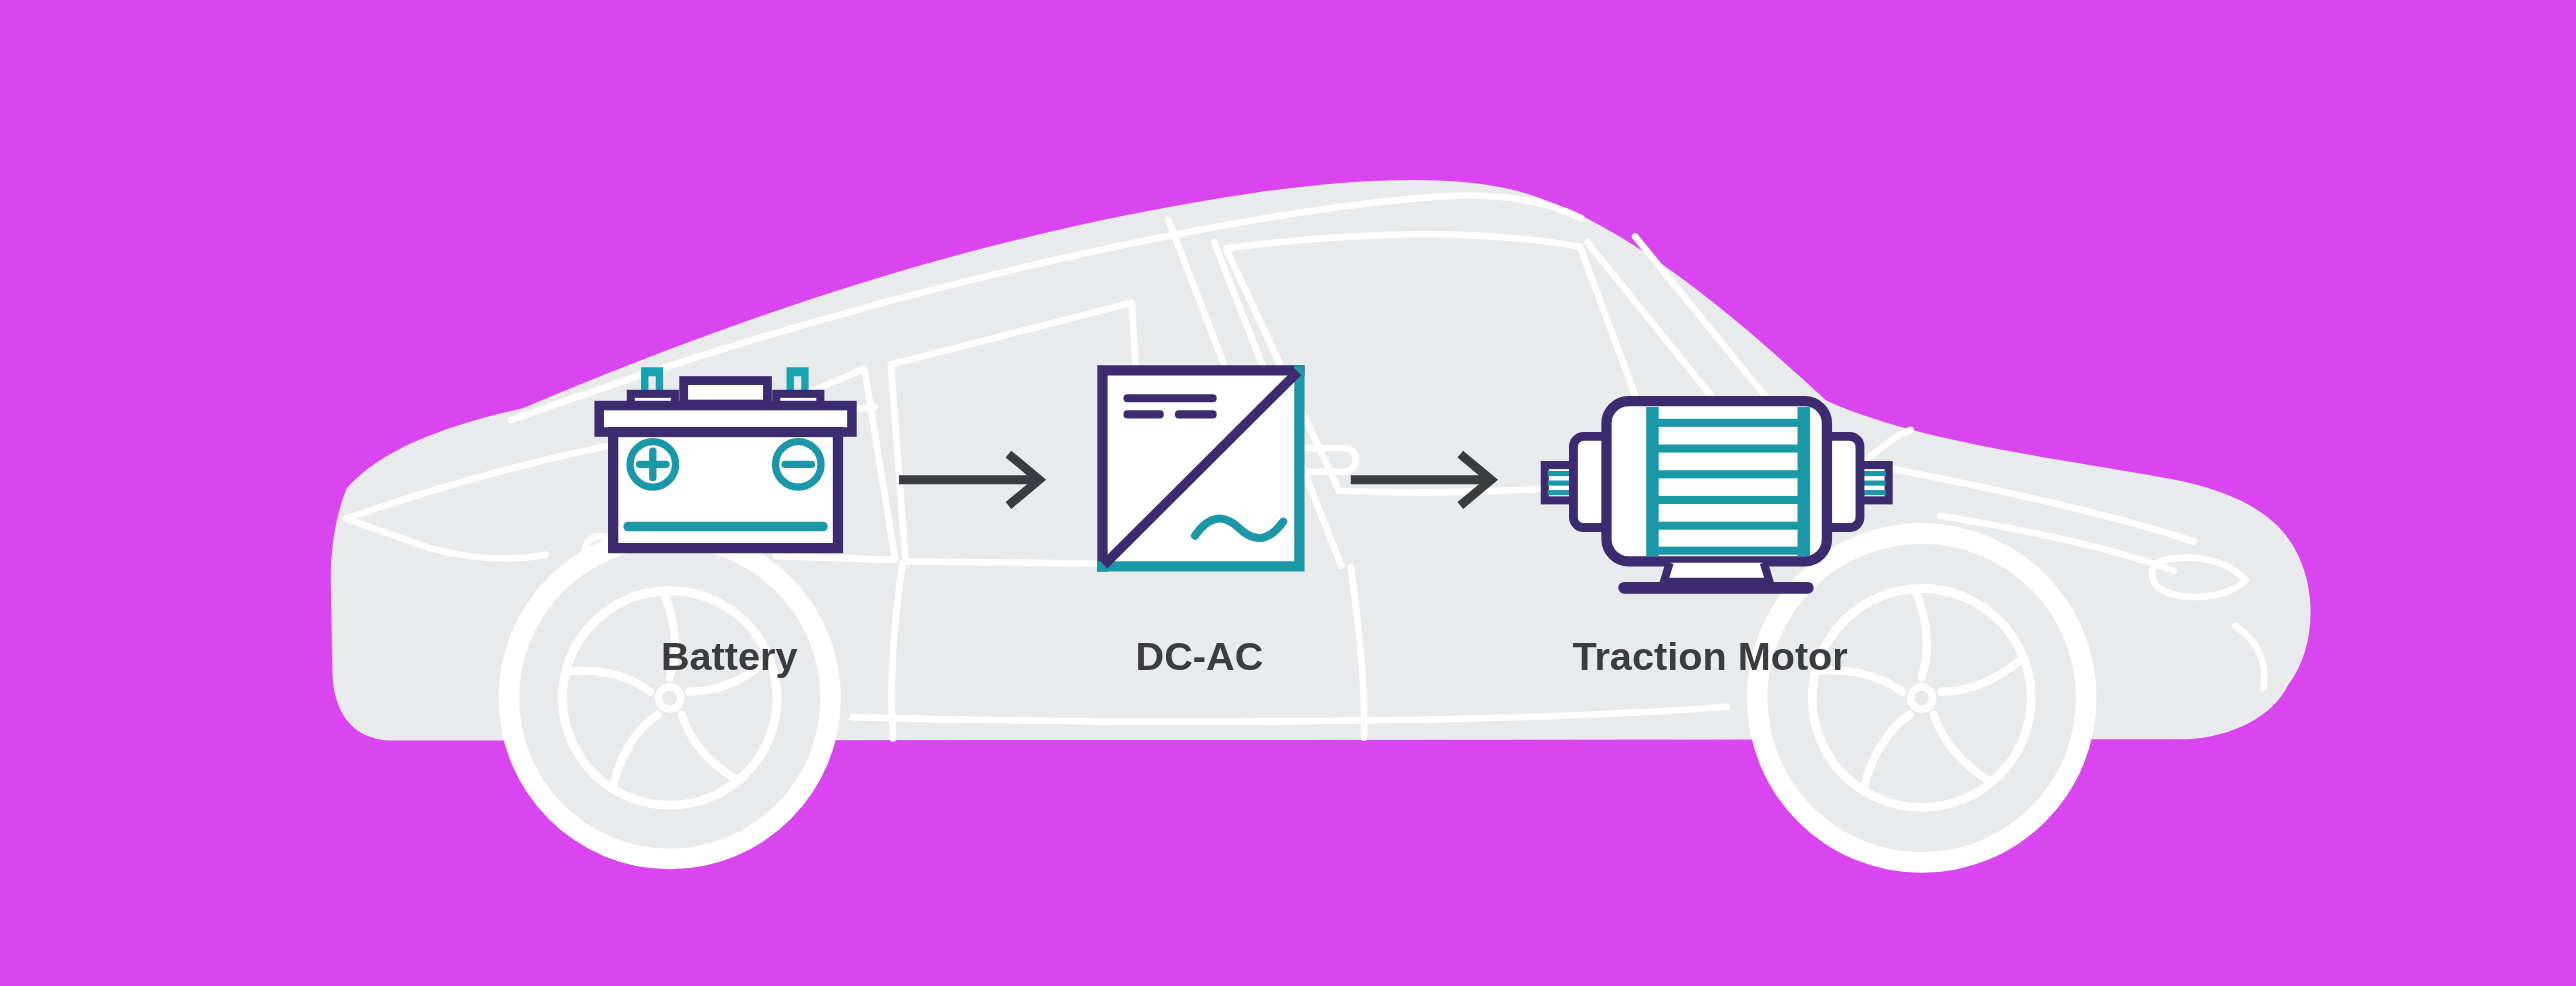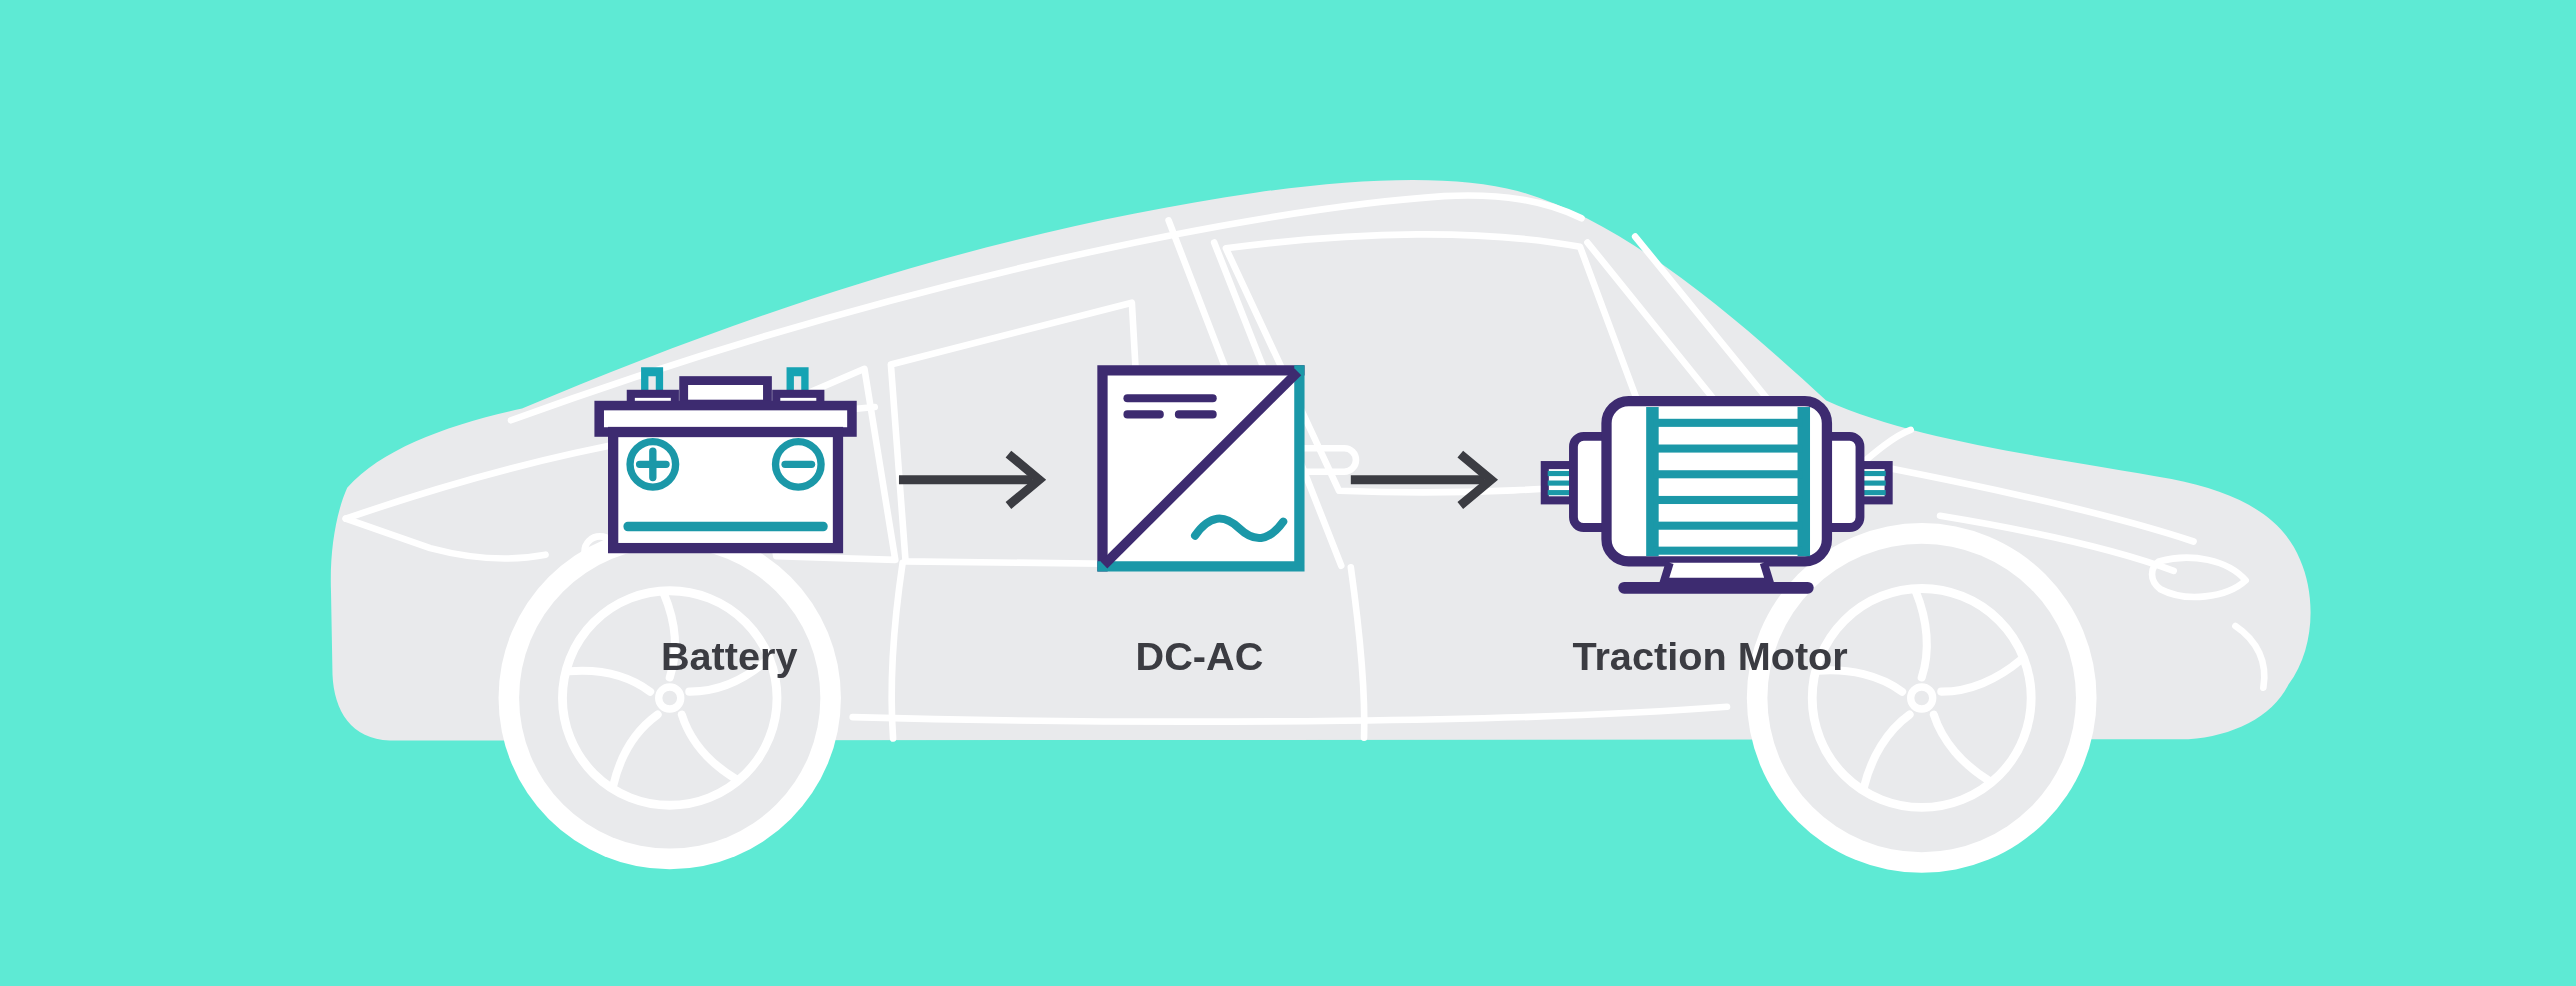--- a/index.html
+++ b/index.html
@@ -1,16 +1,16 @@
 <!DOCTYPE html>
 <html style="font-size:11.8px"><head>
 <meta charset="utf-8">
 <style>
   html,body{margin:0;padding:0;background:#ffffff;}
-  .stage{position:relative;width:2576px;height:986px;background:#5eead4;overflow:hidden;
+  .stage{position:relative;width:2576px;height:986px;background:#d946ef;overflow:hidden;
          font-family:"Liberation Sans",sans-serif;}
   svg{display:block;}
   text.comp-label{font-family:"Liberation Sans",sans-serif;font-weight:700;font-size:54px;fill:#3b3c42;}
   .car-line{fill:none;stroke:#ffffff;stroke-width:9;stroke-linecap:round;stroke-linejoin:round;}
 </style>
 </head>
 <body>
 
 <div class="stage">
 <svg width="2576" height="986" viewBox="0 0 3505 1342">

